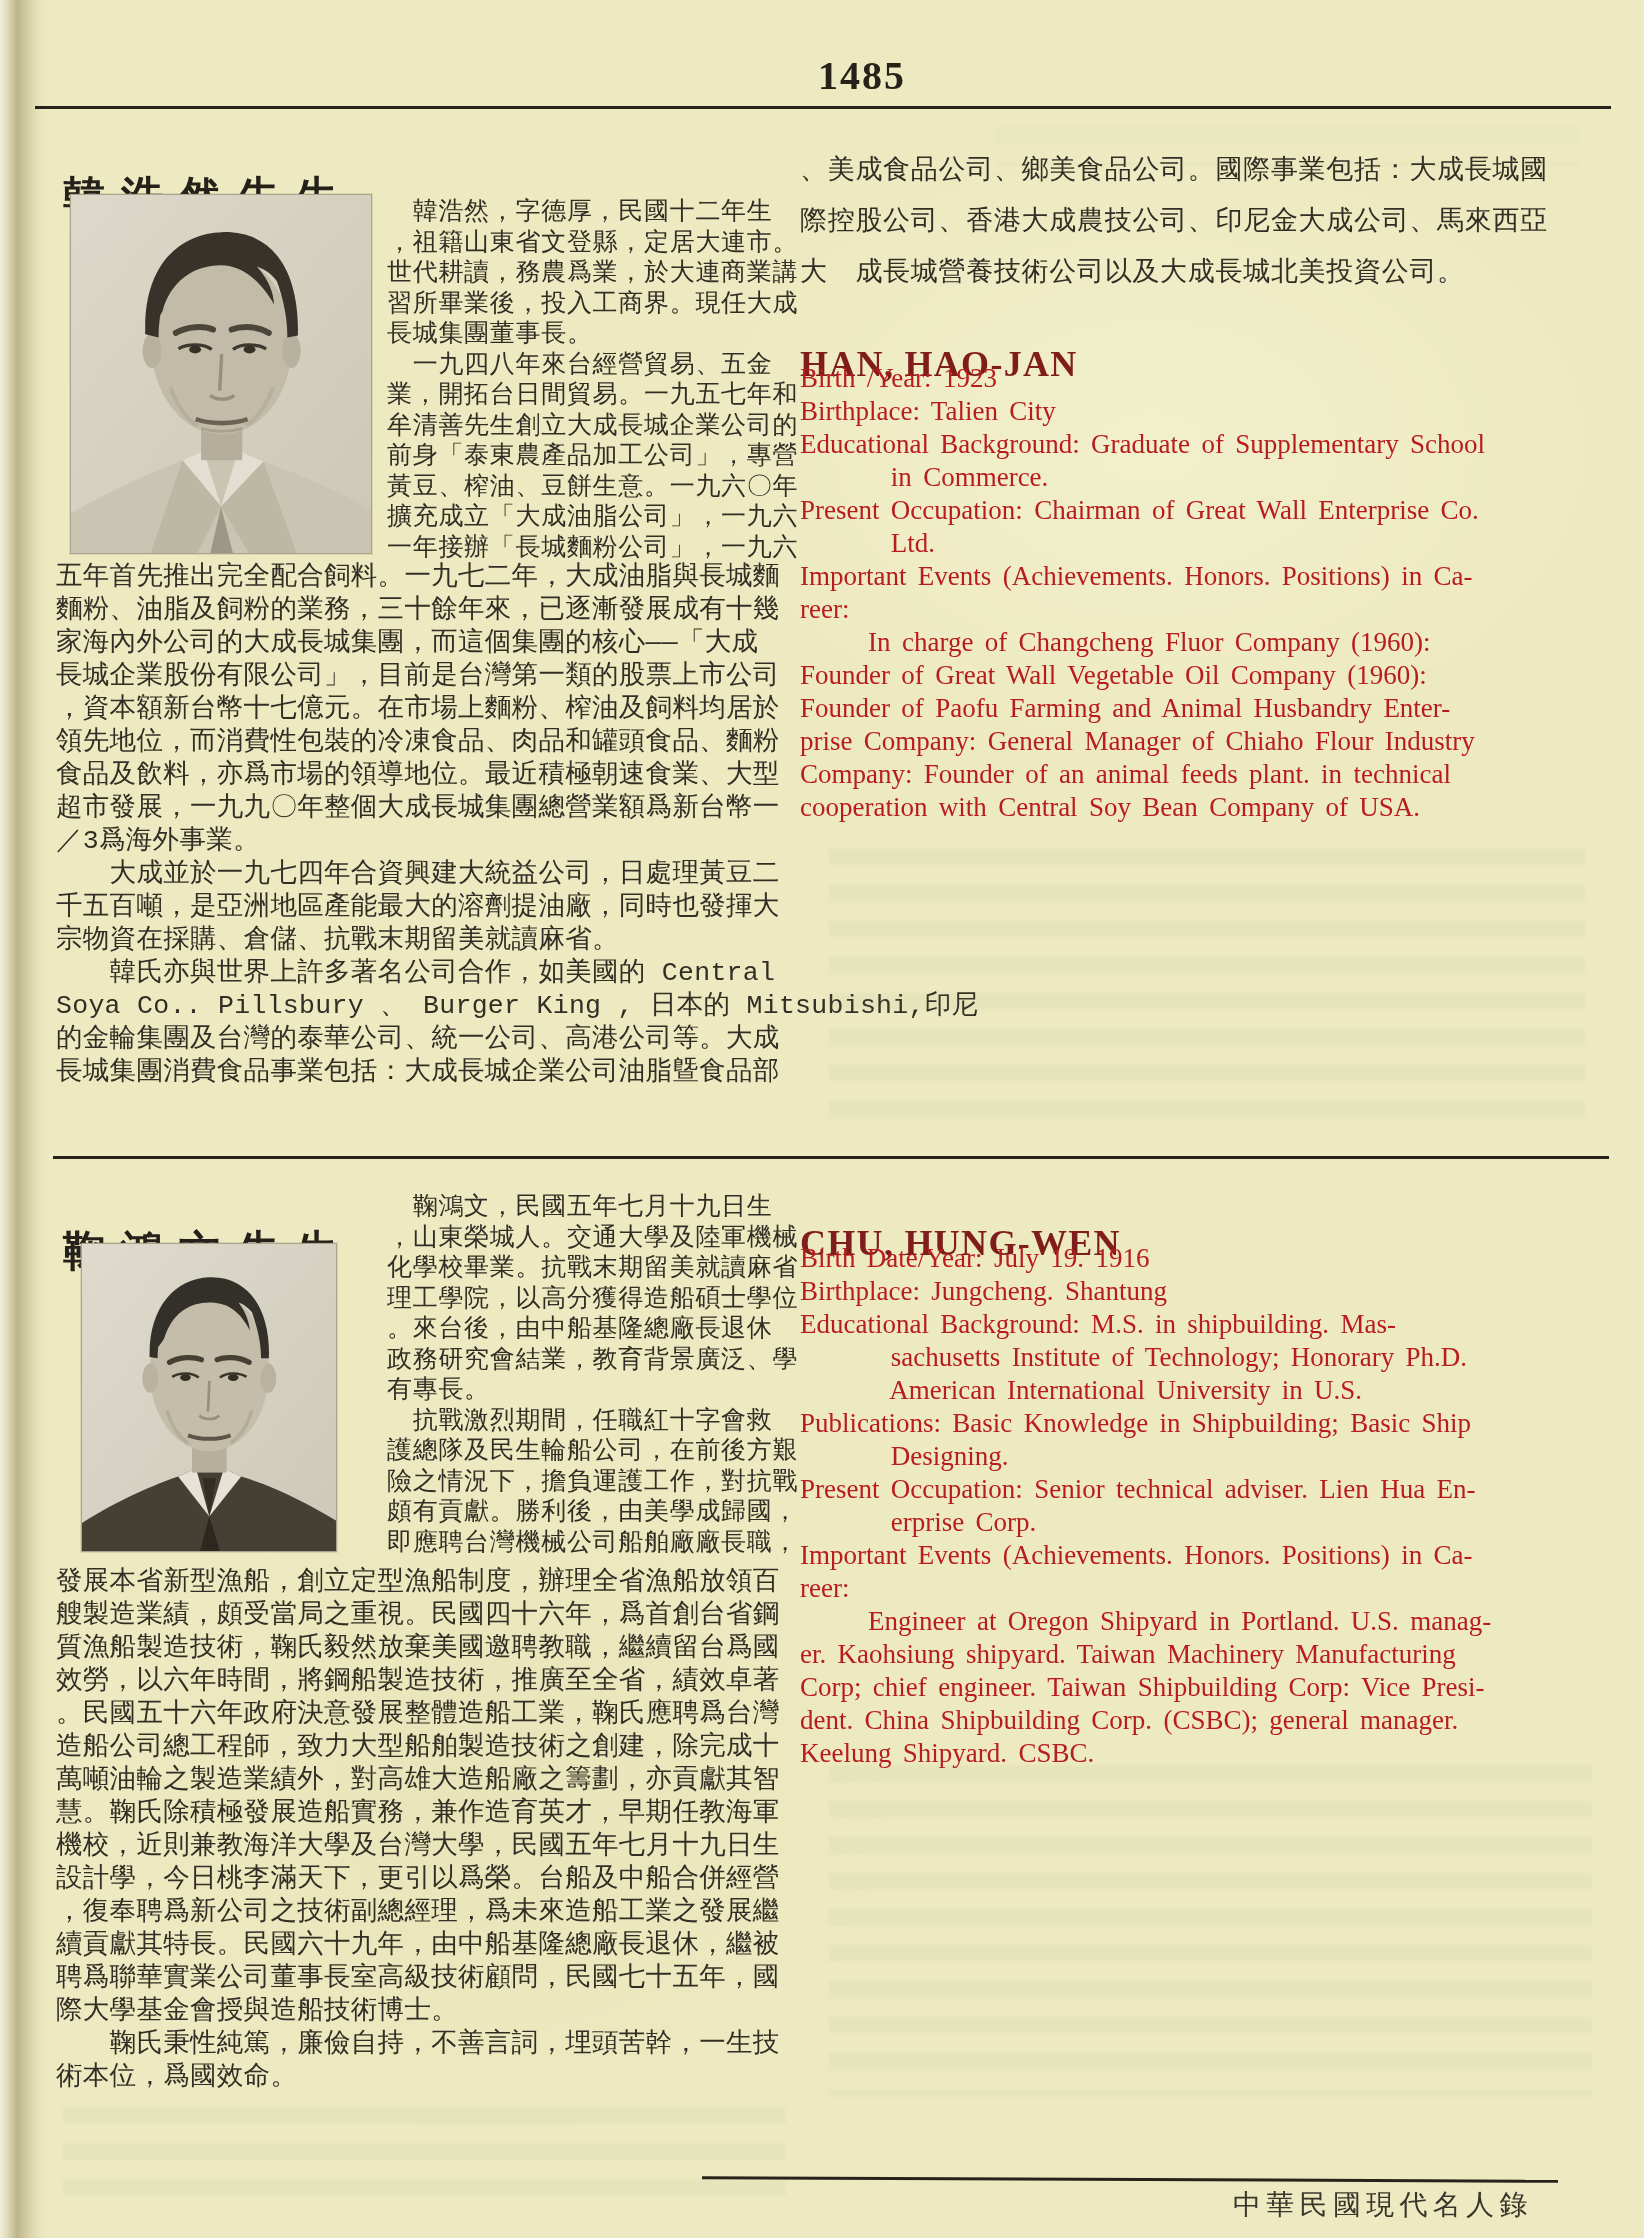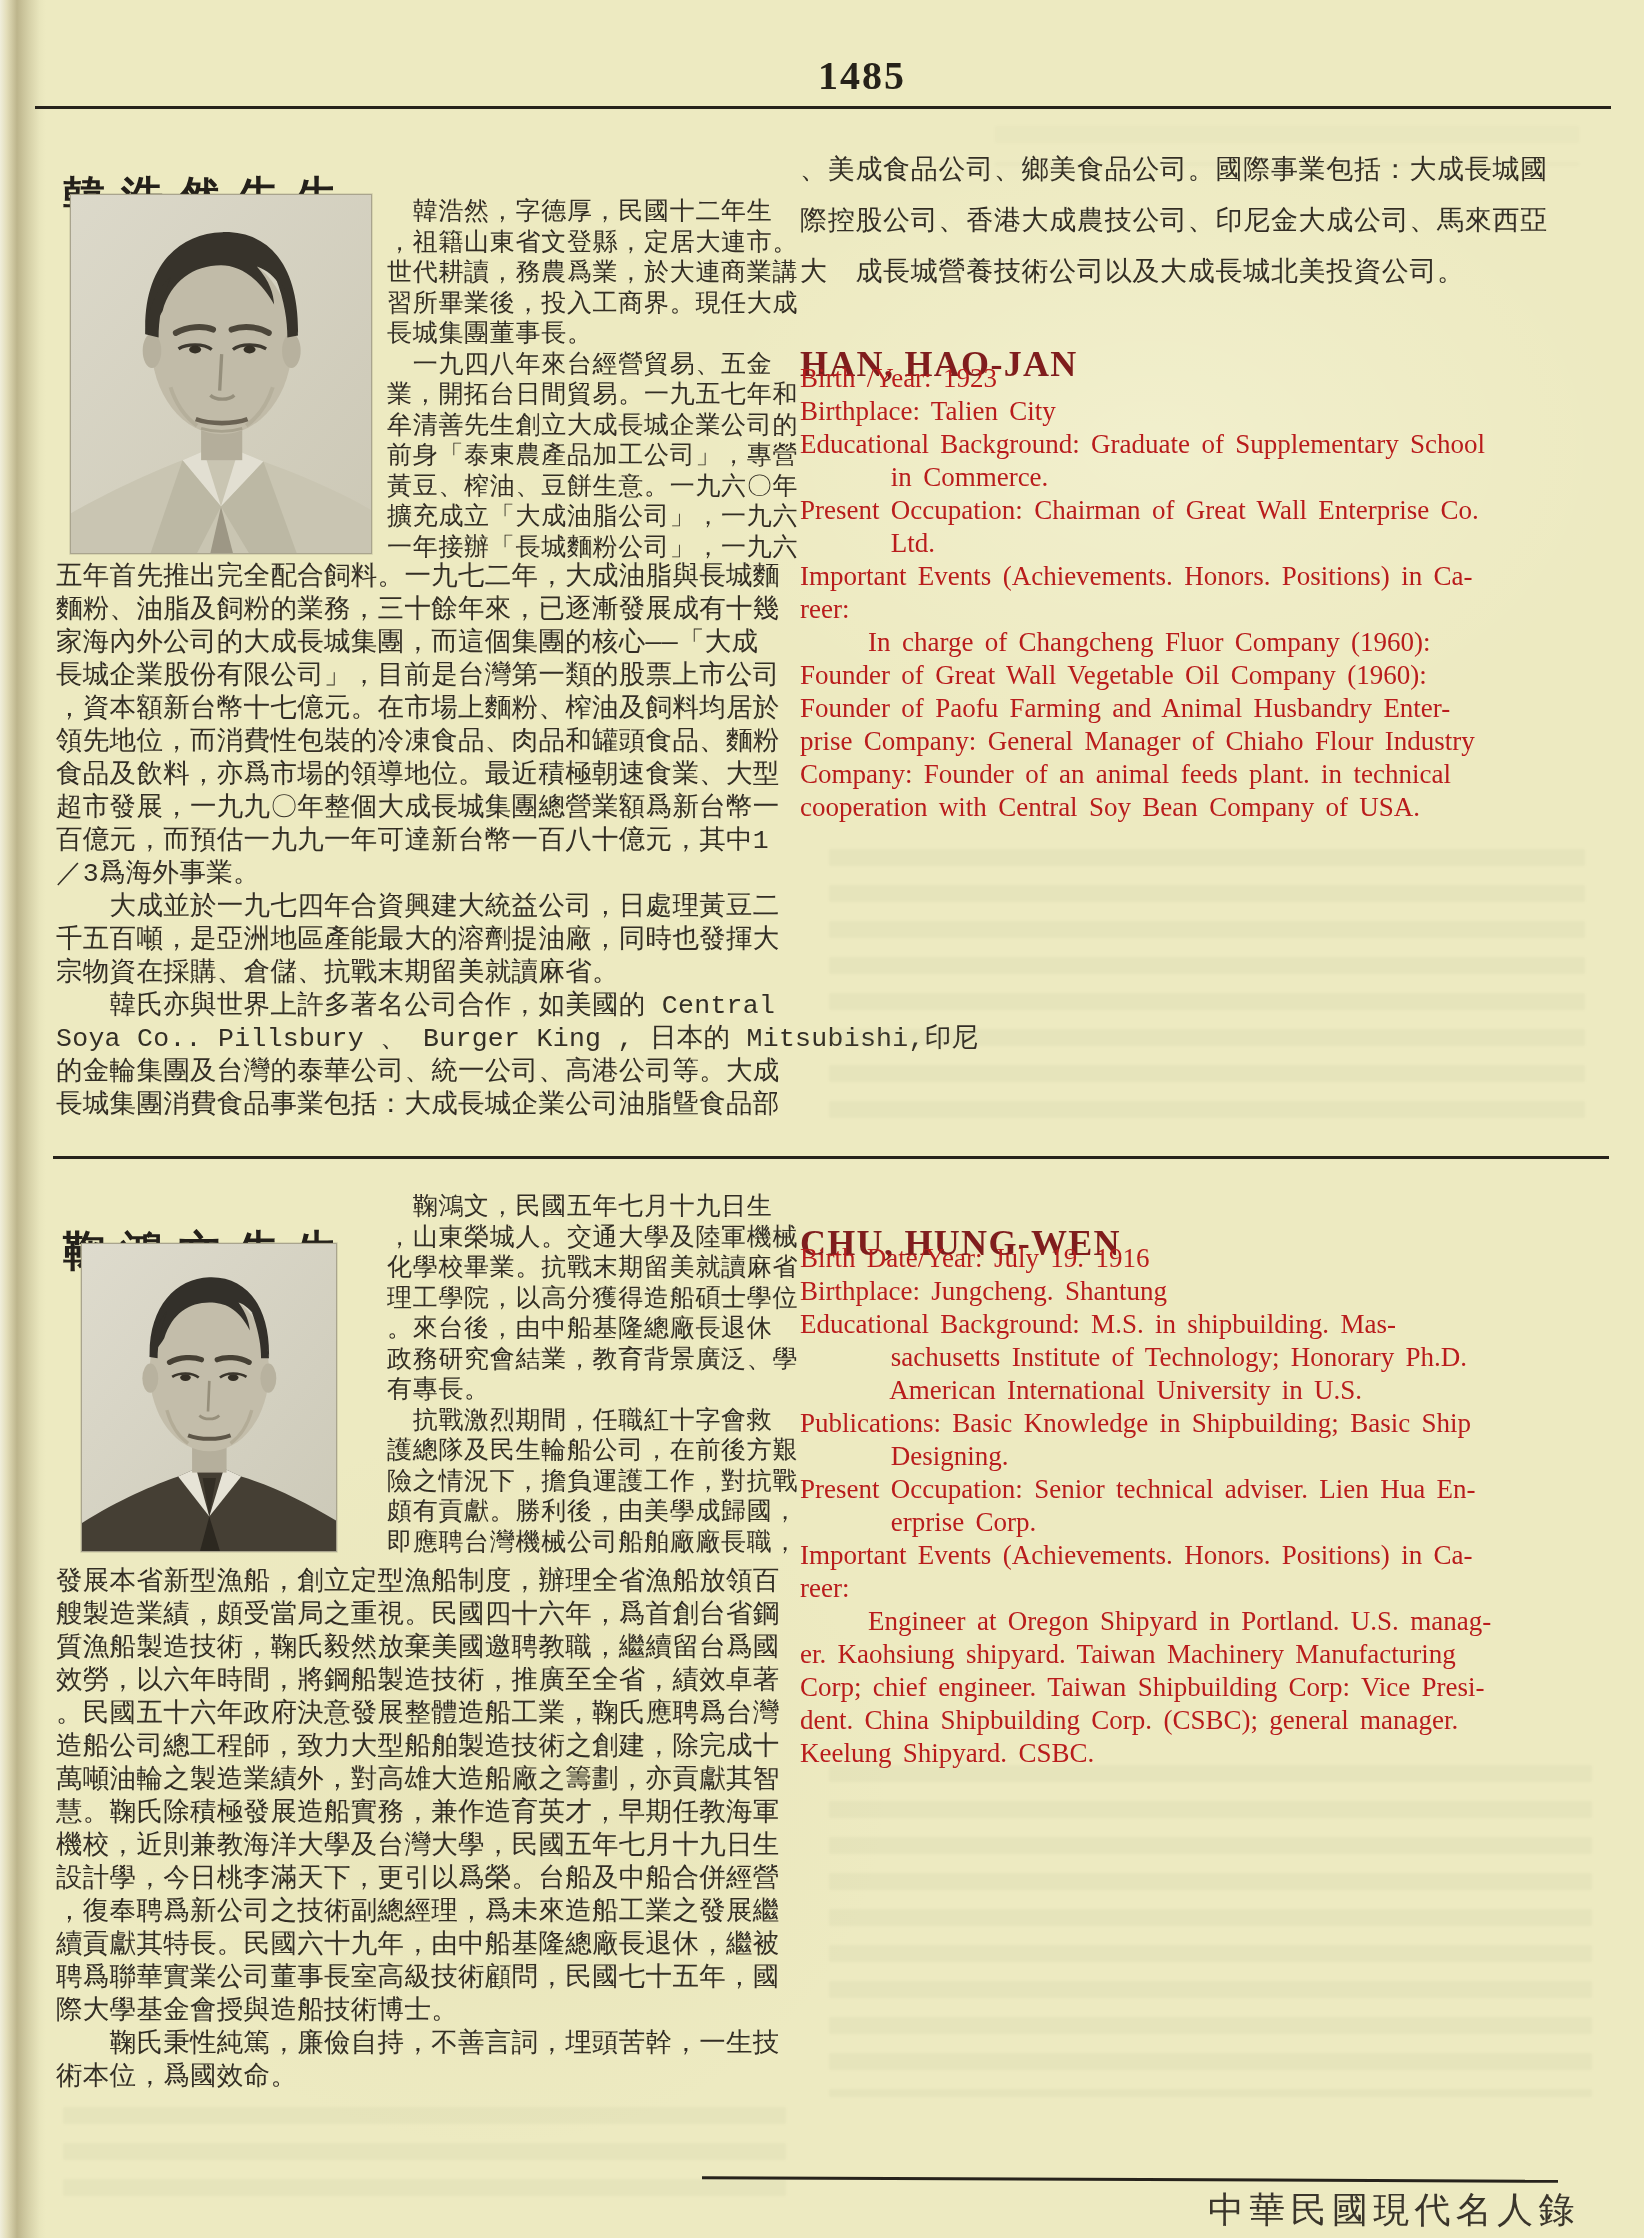--- a/index.html
+++ b/index.html
@@ -60,22 +60,22 @@
     position:absolute;left:800px;font-size:36px;font-weight:bold;letter-spacing:1.3px;color:#7f1d1d;
   }
   .en-heading.e1{top:307px;}
   .en-heading.e2{top:1186px;}
   .en-lines{position:absolute;left:800px;width:813px;font-size:27px;word-spacing:4.6px;color:#b91c1c;}
   .en-lines .tl{height:33px;line-height:33px;}
   .en-lines.e1{top:362px;}
   .en-lines.e2{top:1242px;}
   .en-lines .tl, .col-lines .tl, .full-lines .tl, .cont-lines .tl{white-space:pre;}
   .footer-title{
-    position:absolute;left:1208px;top:2186px;
-    font-size:36px;letter-spacing:5.3px;color:#3a352b;
+    position:absolute;left:1233px;top:2186px;
+    font-size:28px;letter-spacing:5.3px;color:#3a352b;
     font-family:"DejaVu Sans","Liberation Serif",serif;white-space:nowrap;
   }
   
   .ghost{position:absolute;pointer-events:none;filter:blur(1.3px);opacity:.55;}
   .g-lines{background:repeating-linear-gradient(180deg,rgba(140,150,110,.12) 0 17px,rgba(0,0,0,0) 17px 36px);}
   .g1{left:829px;top:849px;width:756px;height:279px;}
   .g2{left:829px;top:1765px;width:763px;height:332px;}
   .g3{left:63px;top:2107px;width:723px;height:106px;}
   .g4{left:995px;top:126px;width:584px;height:40px;opacity:.35;}
 </style>
@@ -153,21 +153,20 @@
       </div>
     <div class="full-lines e1 cn">
         <div class="tl">五年首先推出完全配合飼料。一九七二年，大成油脂與長城麵</div>
         <div class="tl">麵粉、油脂及飼粉的業務，三十餘年來，已逐漸發展成有十幾</div>
         <div class="tl">家海內外公司的大成長城集團，而這個集團的核心——「大成</div>
         <div class="tl">長城企業股份有限公司」，目前是台灣第一類的股票上市公司</div>
         <div class="tl">，資本額新台幣十七億元。在市場上麵粉、榨油及飼料均居於</div>
         <div class="tl">領先地位，而消費性包裝的冷凍食品、肉品和罐頭食品、麵粉</div>
         <div class="tl">食品及飲料，亦爲市場的領導地位。最近積極朝速食業、大型</div>
         <div class="tl">超市發展，一九九〇年整個大成長城集團總營業額爲新台幣一</div>
-        <div class="tl">百億元，而預估一九九一年可達新台幣一百八十億元，其中1</div>
         <div class="tl">／3爲海外事業。</div>
         <div class="tl">　　大成並於一九七四年合資興建大統益公司，日處理黃豆二</div>
         <div class="tl">千五百噸，是亞洲地區產能最大的溶劑提油廠，同時也發揮大</div>
         <div class="tl">宗物資在採購、倉儲、抗戰末期留美就讀麻省。</div>
         <div class="tl">　　韓氏亦與世界上許多著名公司合作，如美國的 Central</div>
         <div class="tl">Soya Co.. Pillsbury 、 Burger King , 日本的 Mitsubishi,印尼</div>
         <div class="tl">的金輪集團及台灣的泰華公司、統一公司、高港公司等。大成</div>
         <div class="tl">長城集團消費食品事業包括：大成長城企業公司油脂曁食品部</div>
       </div>
     <div class="cont-lines cn">

